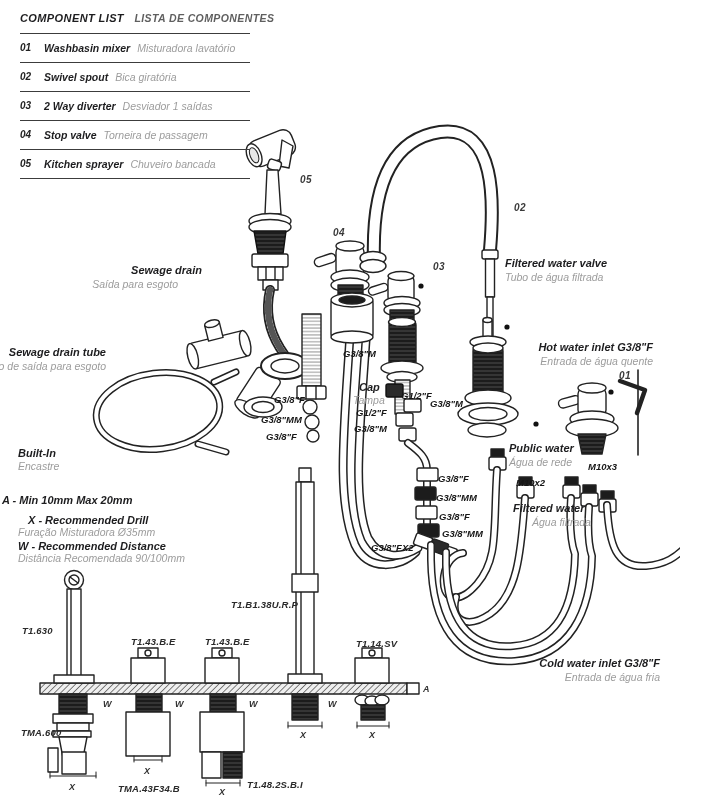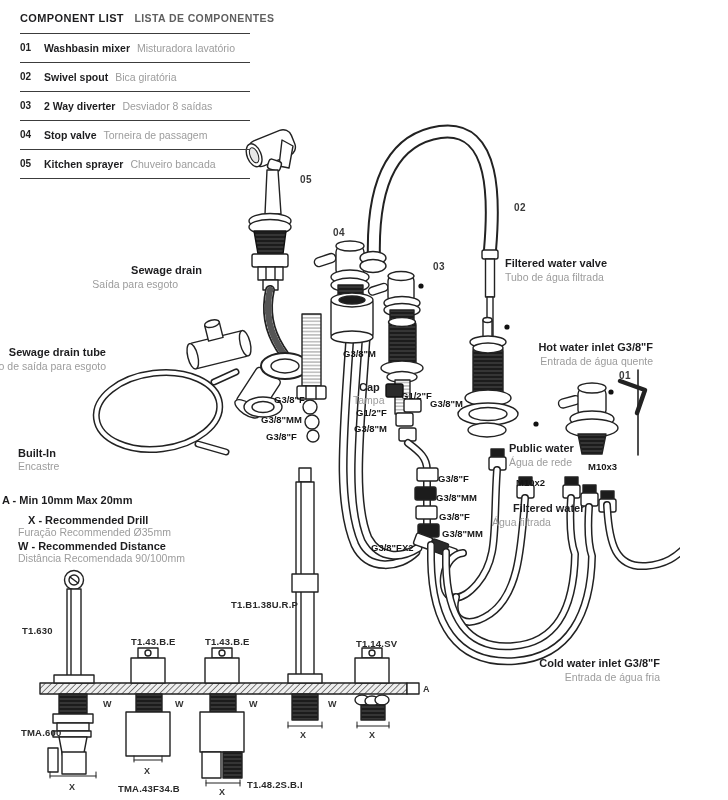--- a/index.html
+++ b/index.html
@@ -1,18 +1,18 @@
 <!DOCTYPE html>
 <html><head>
 <meta charset="utf-8">
 <style>
   * { margin:0; padding:0; box-sizing:border-box; }
   html,body { background:#ffffff; }
   body { font-family:"Liberation Sans", sans-serif; color:#1d1d1f; }
-  #stage { position:relative; width:680px; height:800px; background:#fff; overflow:hidden; }
+  #stage { position:relative; width:680px; height:800px; background:#fff; overflow:hidden;font-style:italic; }
   #art { position:absolute; left:0; top:0; }
   .abs { position:absolute; white-space:nowrap; }
   .ttl { font-size:11px; font-weight:bold; letter-spacing:.4px; color:#1d1d1f; }
   .tsub { font-size:10.5px; font-weight:600; letter-spacing:.4px; color:#5f5f5f; }
   .tline { position:absolute; left:20px; width:230px; border-top:1.4px solid #3c3c3c; }
   .trow { position:absolute; left:20px; width:232px; height:29px; display:flex; align-items:center; gap:7px; }
   .tnum { font-size:10px; font-weight:bold; width:17px; color:#222; }
   .ten  { font-size:10.5px; font-weight:bold; color:#1d1d1f; white-space:nowrap; }
   .tpt  { font-size:10.5px; color:#9c9c9c; white-space:nowrap; }
   .cl { font-size:11px; font-weight:bold; color:#1d1d1f; }
@@ -330,21 +330,21 @@
     <span class="tpt">Misturadora lavatório</span>
   </div>
   <div class="trow" style="top:62px">
     <span class="tnum">02</span>
     <span class="ten">Swivel spout</span>
     <span class="tpt">Bica giratória</span>
   </div>
   <div class="trow" style="top:91px">
     <span class="tnum">03</span>
     <span class="ten">2 Way diverter</span>
-    <span class="tpt">Desviador 8 saídas</span>
+    <span class="tpt">Desviador 1 saídas</span>
   </div>
   <div class="trow" style="top:120px">
     <span class="tnum">04</span>
     <span class="ten">Stop valve</span>
     <span class="tpt">Torneira de passagem</span>
   </div>
   <div class="trow" style="top:149px">
     <span class="tnum">05</span>
     <span class="ten">Kitchen sprayer</span>
     <span class="tpt">Chuveiro bancada</span>
@@ -368,21 +368,21 @@
   <div class="abs cl ra" style="right:27px;top:341px">Hot water inlet G3/8"F</div>
   <div class="abs cp ra" style="right:27px;top:355px">Entrada de água quente</div>
 
   <div class="abs cl ra" style="right:20px;top:657px">Cold water inlet G3/8"F</div>
   <div class="abs cp ra" style="right:20px;top:671px">Entrada de água fria</div>
 
   <div class="abs cl" style="left:509px;top:442px">Public water</div>
   <div class="abs cp" style="left:509px;top:456px">Água de rede</div>
 
   <div class="abs cl" style="left:513px;top:502px">Filtered water</div>
-  <div class="abs cp" style="left:492px;top:516px">Água filtrada</div>
+  <div class="abs cp" style="left:532px;top:516px">Água filtrada</div>
 
   <div class="abs cl" style="left:359px;top:381px">Cap</div>
   <div class="abs cp" style="left:353px;top:394px">Tampa</div>
 
   <div class="abs ft" style="left:343px;top:348px">G3/8"M</div>
   <div class="abs ft" style="left:274px;top:394px">G3/8"F</div>
   <div class="abs ft" style="left:261px;top:414px">G3/8"MM</div>
   <div class="abs ft" style="left:266px;top:431px">G3/8"F</div>
   <div class="abs ft" style="left:401px;top:390px">G1/2"F</div>
   <div class="abs ft" style="left:430px;top:398px">G3/8"M</div>
@@ -393,21 +393,21 @@
   <div class="abs ft" style="left:439px;top:511px">G3/8"F</div>
   <div class="abs ft" style="left:442px;top:528px">G3/8"MM</div>
   <div class="abs ft" style="left:371px;top:542px">G3/8"FX2</div>
   <div class="abs ft" style="left:516px;top:477px">M10x2</div>
   <div class="abs ft" style="left:588px;top:461px">M10x3</div>
 
   <div class="abs cl" style="left:18px;top:447px">Built-In</div>
   <div class="abs cp" style="left:18px;top:460px">Encastre</div>
   <div class="abs cl" style="left:2px;top:494px">A - Min 10mm Max 20mm</div>
   <div class="abs cl" style="left:28px;top:514px">X - Recommended Drill</div>
-  <div class="abs cp" style="left:18px;top:526px">Furação Recommended Ø35mm</div>
+  <div class="abs cp" style="left:18px;top:526px">Furação Misturadora Ø35mm</div>
   <div class="abs cl" style="left:18px;top:540px">W - Recommended Distance</div>
   <div class="abs cp" style="left:18px;top:552px">Distância Recomendada 90/100mm</div>
 
   <div class="abs cd" style="left:22px;top:625px">T1.630</div>
   <div class="abs cd" style="left:131px;top:636px">T1.43.B.E</div>
   <div class="abs cd" style="left:205px;top:636px">T1.43.B.E</div>
   <div class="abs cd" style="left:231px;top:599px">T1.B1.38U.R.P</div>
   <div class="abs cd" style="left:356px;top:638px">T1.14.SV</div>
   <div class="abs cd" style="left:21px;top:727px">TMA.600</div>
   <div class="abs cd" style="left:118px;top:783px">TMA.43F34.B</div>

